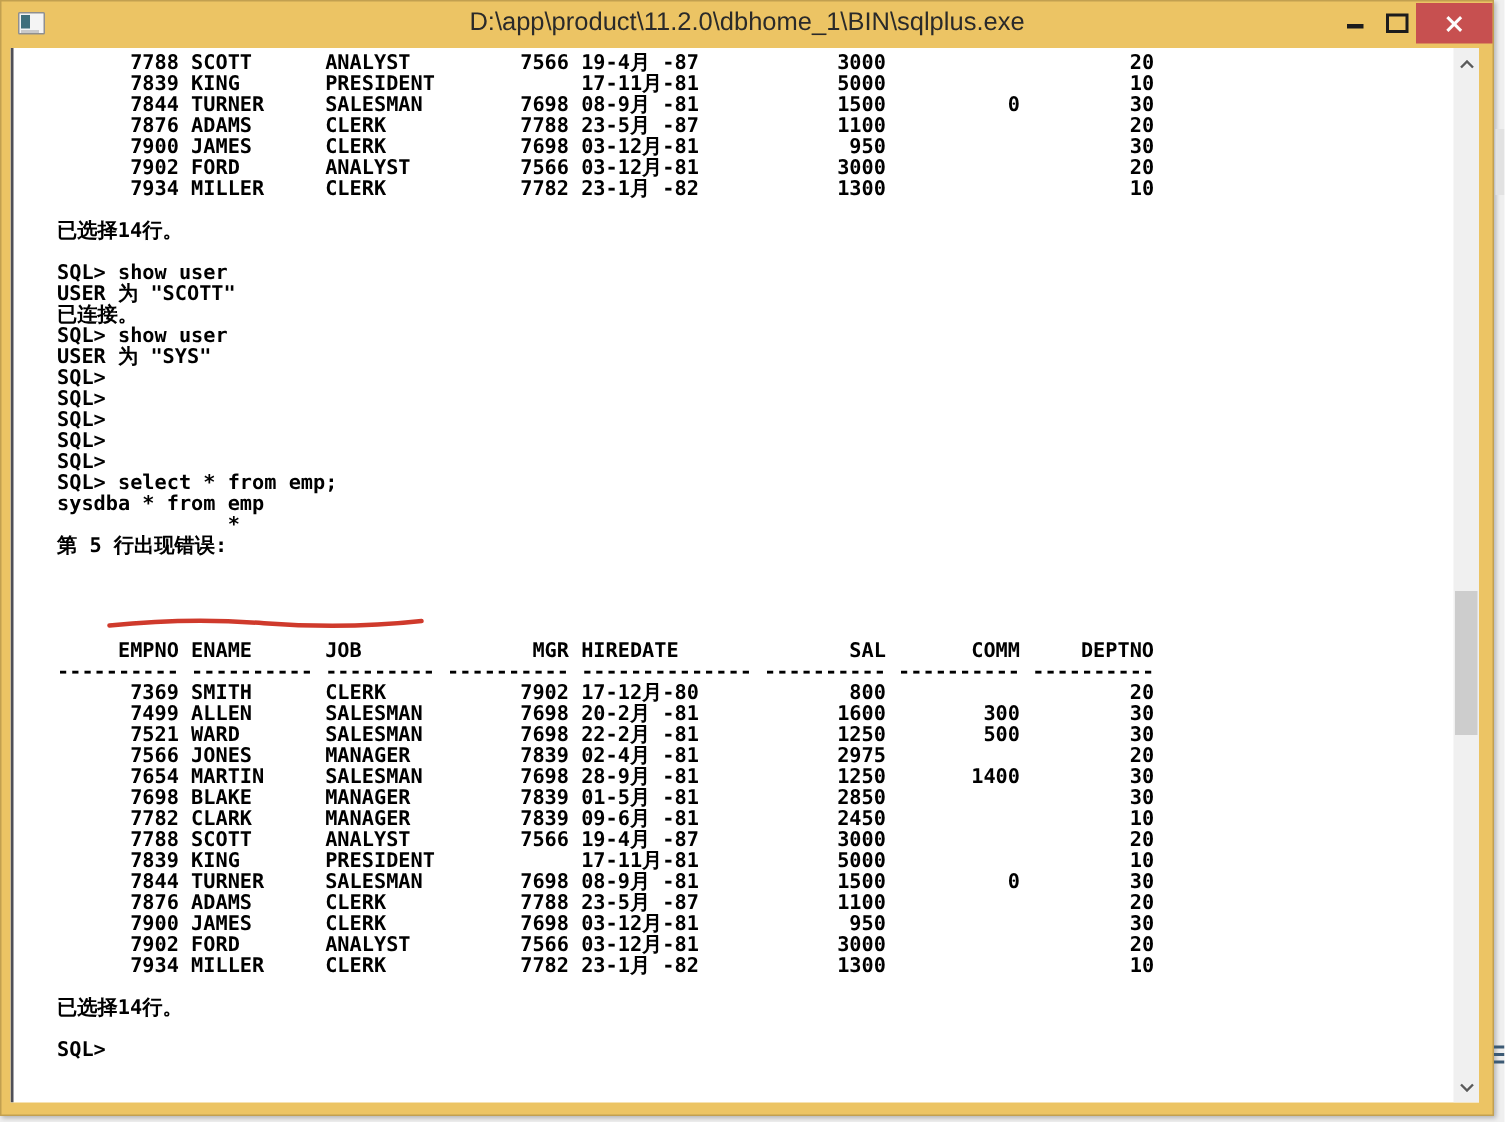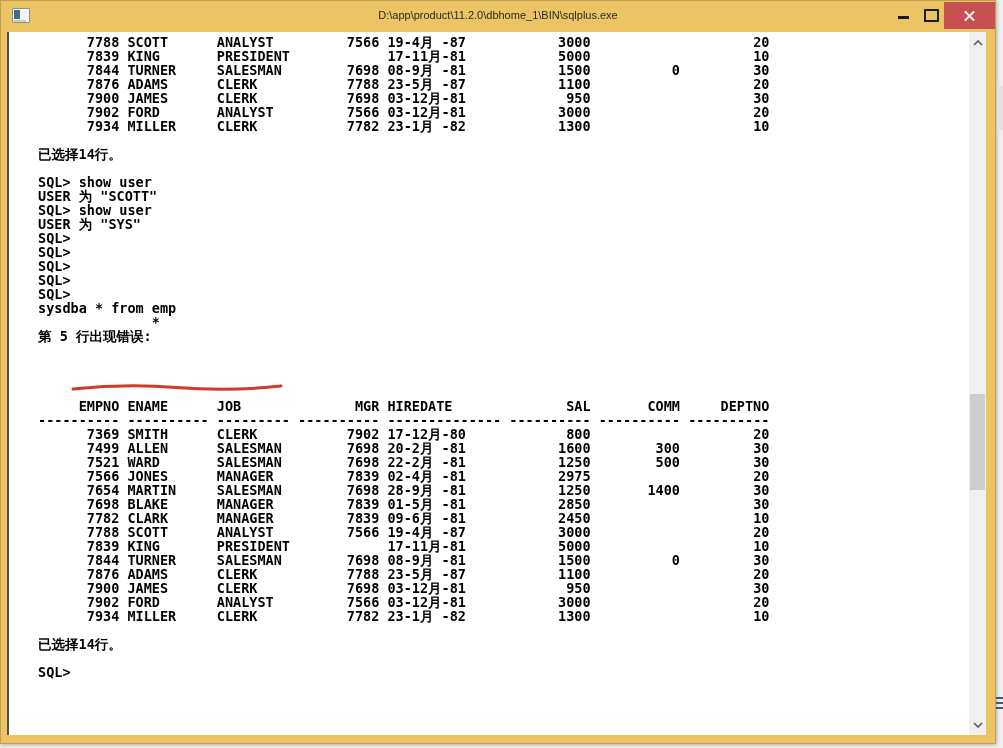--- a/index.html
+++ b/index.html
@@ -23,21 +23,21 @@
     background:#f4f4f4;border:1px solid #8f8f8f;border-radius:1px;
   }
   .win-icon .pane{
     position:absolute;left:1px;top:1px;width:6px;height:9px;background:#3f6f7c;
   }
   .win-icon .bar{
     position:absolute;left:1px;bottom:0px;width:12px;height:2px;background:#c9c9c9;
   }
   .title-text{
     position:absolute;left:0;right:0;top:0;height:30px;line-height:30px;
-    text-align:center;font-size:11px;color:#2a2a2a;white-space:pre;
+    text-align:center;font-size:17px;color:#2a2a2a;white-space:pre;
   }
   .caption-buttons{
     position:absolute;right:1px;top:0;height:30px;display:flex;align-items:flex-start;
   }
   .cap-btn{width:27px;height:28px;position:relative;cursor:default;}
   .min-glyph{position:absolute;left:8px;top:16px;width:11px;height:3px;background:#1c1c1c;}
   .max-glyph{position:absolute;left:7px;top:9px;width:11px;height:9px;border:2px solid #1c1c1c;background:transparent;}
   .close-btn{
     width:51px;height:27px;margin-top:2px;background:#c75050;position:relative;
     display:flex;align-items:center;justify-content:center;
@@ -113,27 +113,29 @@
         <div class="cline"><span class="cell" style="width: 10ch; text-align: right;">7844</span><span class="cell" style="width: 10ch; text-align: left; margin-left: 1ch;">TURNER</span><span class="cell" style="width: 9ch; text-align: left; margin-left: 1ch;">SALESMAN</span><span class="cell" style="width: 10ch; text-align: right; margin-left: 1ch;">7698</span><span class="cell" style="width: 14ch; text-align: left; margin-left: 1ch;">08-9月 -81</span><span class="cell" style="width: 10ch; text-align: right; margin-left: 1ch;">1500</span><span class="cell" style="width: 10ch; text-align: right; margin-left: 1ch;">0</span><span class="cell" style="width: 10ch; text-align: right; margin-left: 1ch;">30</span></div>
         <div class="cline"><span class="cell" style="width: 10ch; text-align: right;">7876</span><span class="cell" style="width: 10ch; text-align: left; margin-left: 1ch;">ADAMS</span><span class="cell" style="width: 9ch; text-align: left; margin-left: 1ch;">CLERK</span><span class="cell" style="width: 10ch; text-align: right; margin-left: 1ch;">7788</span><span class="cell" style="width: 14ch; text-align: left; margin-left: 1ch;">23-5月 -87</span><span class="cell" style="width: 10ch; text-align: right; margin-left: 1ch;">1100</span><span class="cell" style="width: 10ch; text-align: right; margin-left: 1ch;"></span><span class="cell" style="width: 10ch; text-align: right; margin-left: 1ch;">20</span></div>
         <div class="cline"><span class="cell" style="width: 10ch; text-align: right;">7900</span><span class="cell" style="width: 10ch; text-align: left; margin-left: 1ch;">JAMES</span><span class="cell" style="width: 9ch; text-align: left; margin-left: 1ch;">CLERK</span><span class="cell" style="width: 10ch; text-align: right; margin-left: 1ch;">7698</span><span class="cell" style="width: 14ch; text-align: left; margin-left: 1ch;">03-12月-81</span><span class="cell" style="width: 10ch; text-align: right; margin-left: 1ch;">950</span><span class="cell" style="width: 10ch; text-align: right; margin-left: 1ch;"></span><span class="cell" style="width: 10ch; text-align: right; margin-left: 1ch;">30</span></div>
         <div class="cline"><span class="cell" style="width: 10ch; text-align: right;">7902</span><span class="cell" style="width: 10ch; text-align: left; margin-left: 1ch;">FORD</span><span class="cell" style="width: 9ch; text-align: left; margin-left: 1ch;">ANALYST</span><span class="cell" style="width: 10ch; text-align: right; margin-left: 1ch;">7566</span><span class="cell" style="width: 14ch; text-align: left; margin-left: 1ch;">03-12月-81</span><span class="cell" style="width: 10ch; text-align: right; margin-left: 1ch;">3000</span><span class="cell" style="width: 10ch; text-align: right; margin-left: 1ch;"></span><span class="cell" style="width: 10ch; text-align: right; margin-left: 1ch;">20</span></div>
         <div class="cline"><span class="cell" style="width: 10ch; text-align: right;">7934</span><span class="cell" style="width: 10ch; text-align: left; margin-left: 1ch;">MILLER</span><span class="cell" style="width: 9ch; text-align: left; margin-left: 1ch;">CLERK</span><span class="cell" style="width: 10ch; text-align: right; margin-left: 1ch;">7782</span><span class="cell" style="width: 14ch; text-align: left; margin-left: 1ch;">23-1月 -82</span><span class="cell" style="width: 10ch; text-align: right; margin-left: 1ch;">1300</span><span class="cell" style="width: 10ch; text-align: right; margin-left: 1ch;"></span><span class="cell" style="width: 10ch; text-align: right; margin-left: 1ch;">10</span></div>
         <div class="cline"></div>
         <div class="cline">已选择14行。</div>
         <div class="cline"></div>
         <div class="cline">SQL&gt; show user</div>
         <div class="cline">USER 为 "SCOTT"</div>
+        <div class="cline">已连接。</div>
         <div class="cline">SQL&gt; show user</div>
         <div class="cline">USER 为 "SYS"</div>
         <div class="cline">SQL&gt;</div>
         <div class="cline">SQL&gt;</div>
         <div class="cline">SQL&gt;</div>
         <div class="cline">SQL&gt;</div>
         <div class="cline">SQL&gt;</div>
+        <div class="cline">SQL&gt; select * from emp;</div>
         <div class="cline">sysdba * from emp</div>
         <div class="cline">              *</div>
         <div class="cline">第 5 行出现错误:</div>
         <div class="cline"></div>
         <div class="cline"></div>
         <div class="cline"><svg class="red-underline" viewBox="0 0 212 10">
             <path d="M2 7 Q 55 1.5 105 5.5 Q 160 9.5 210 4" fill="none" stroke="#cf3a2c" stroke-width="3" stroke-linecap="round"></path>
           </svg></div>
         <div class="cline"></div>
         <div class="cline"><span class="cell" style="width: 10ch; text-align: right;">EMPNO</span><span class="cell" style="width: 10ch; text-align: left; margin-left: 1ch;">ENAME</span><span class="cell" style="width: 9ch; text-align: left; margin-left: 1ch;">JOB</span><span class="cell" style="width: 10ch; text-align: right; margin-left: 1ch;">MGR</span><span class="cell" style="width: 14ch; text-align: left; margin-left: 1ch;">HIREDATE</span><span class="cell" style="width: 10ch; text-align: right; margin-left: 1ch;">SAL</span><span class="cell" style="width: 10ch; text-align: right; margin-left: 1ch;">COMM</span><span class="cell" style="width: 10ch; text-align: right; margin-left: 1ch;">DEPTNO</span></div>

